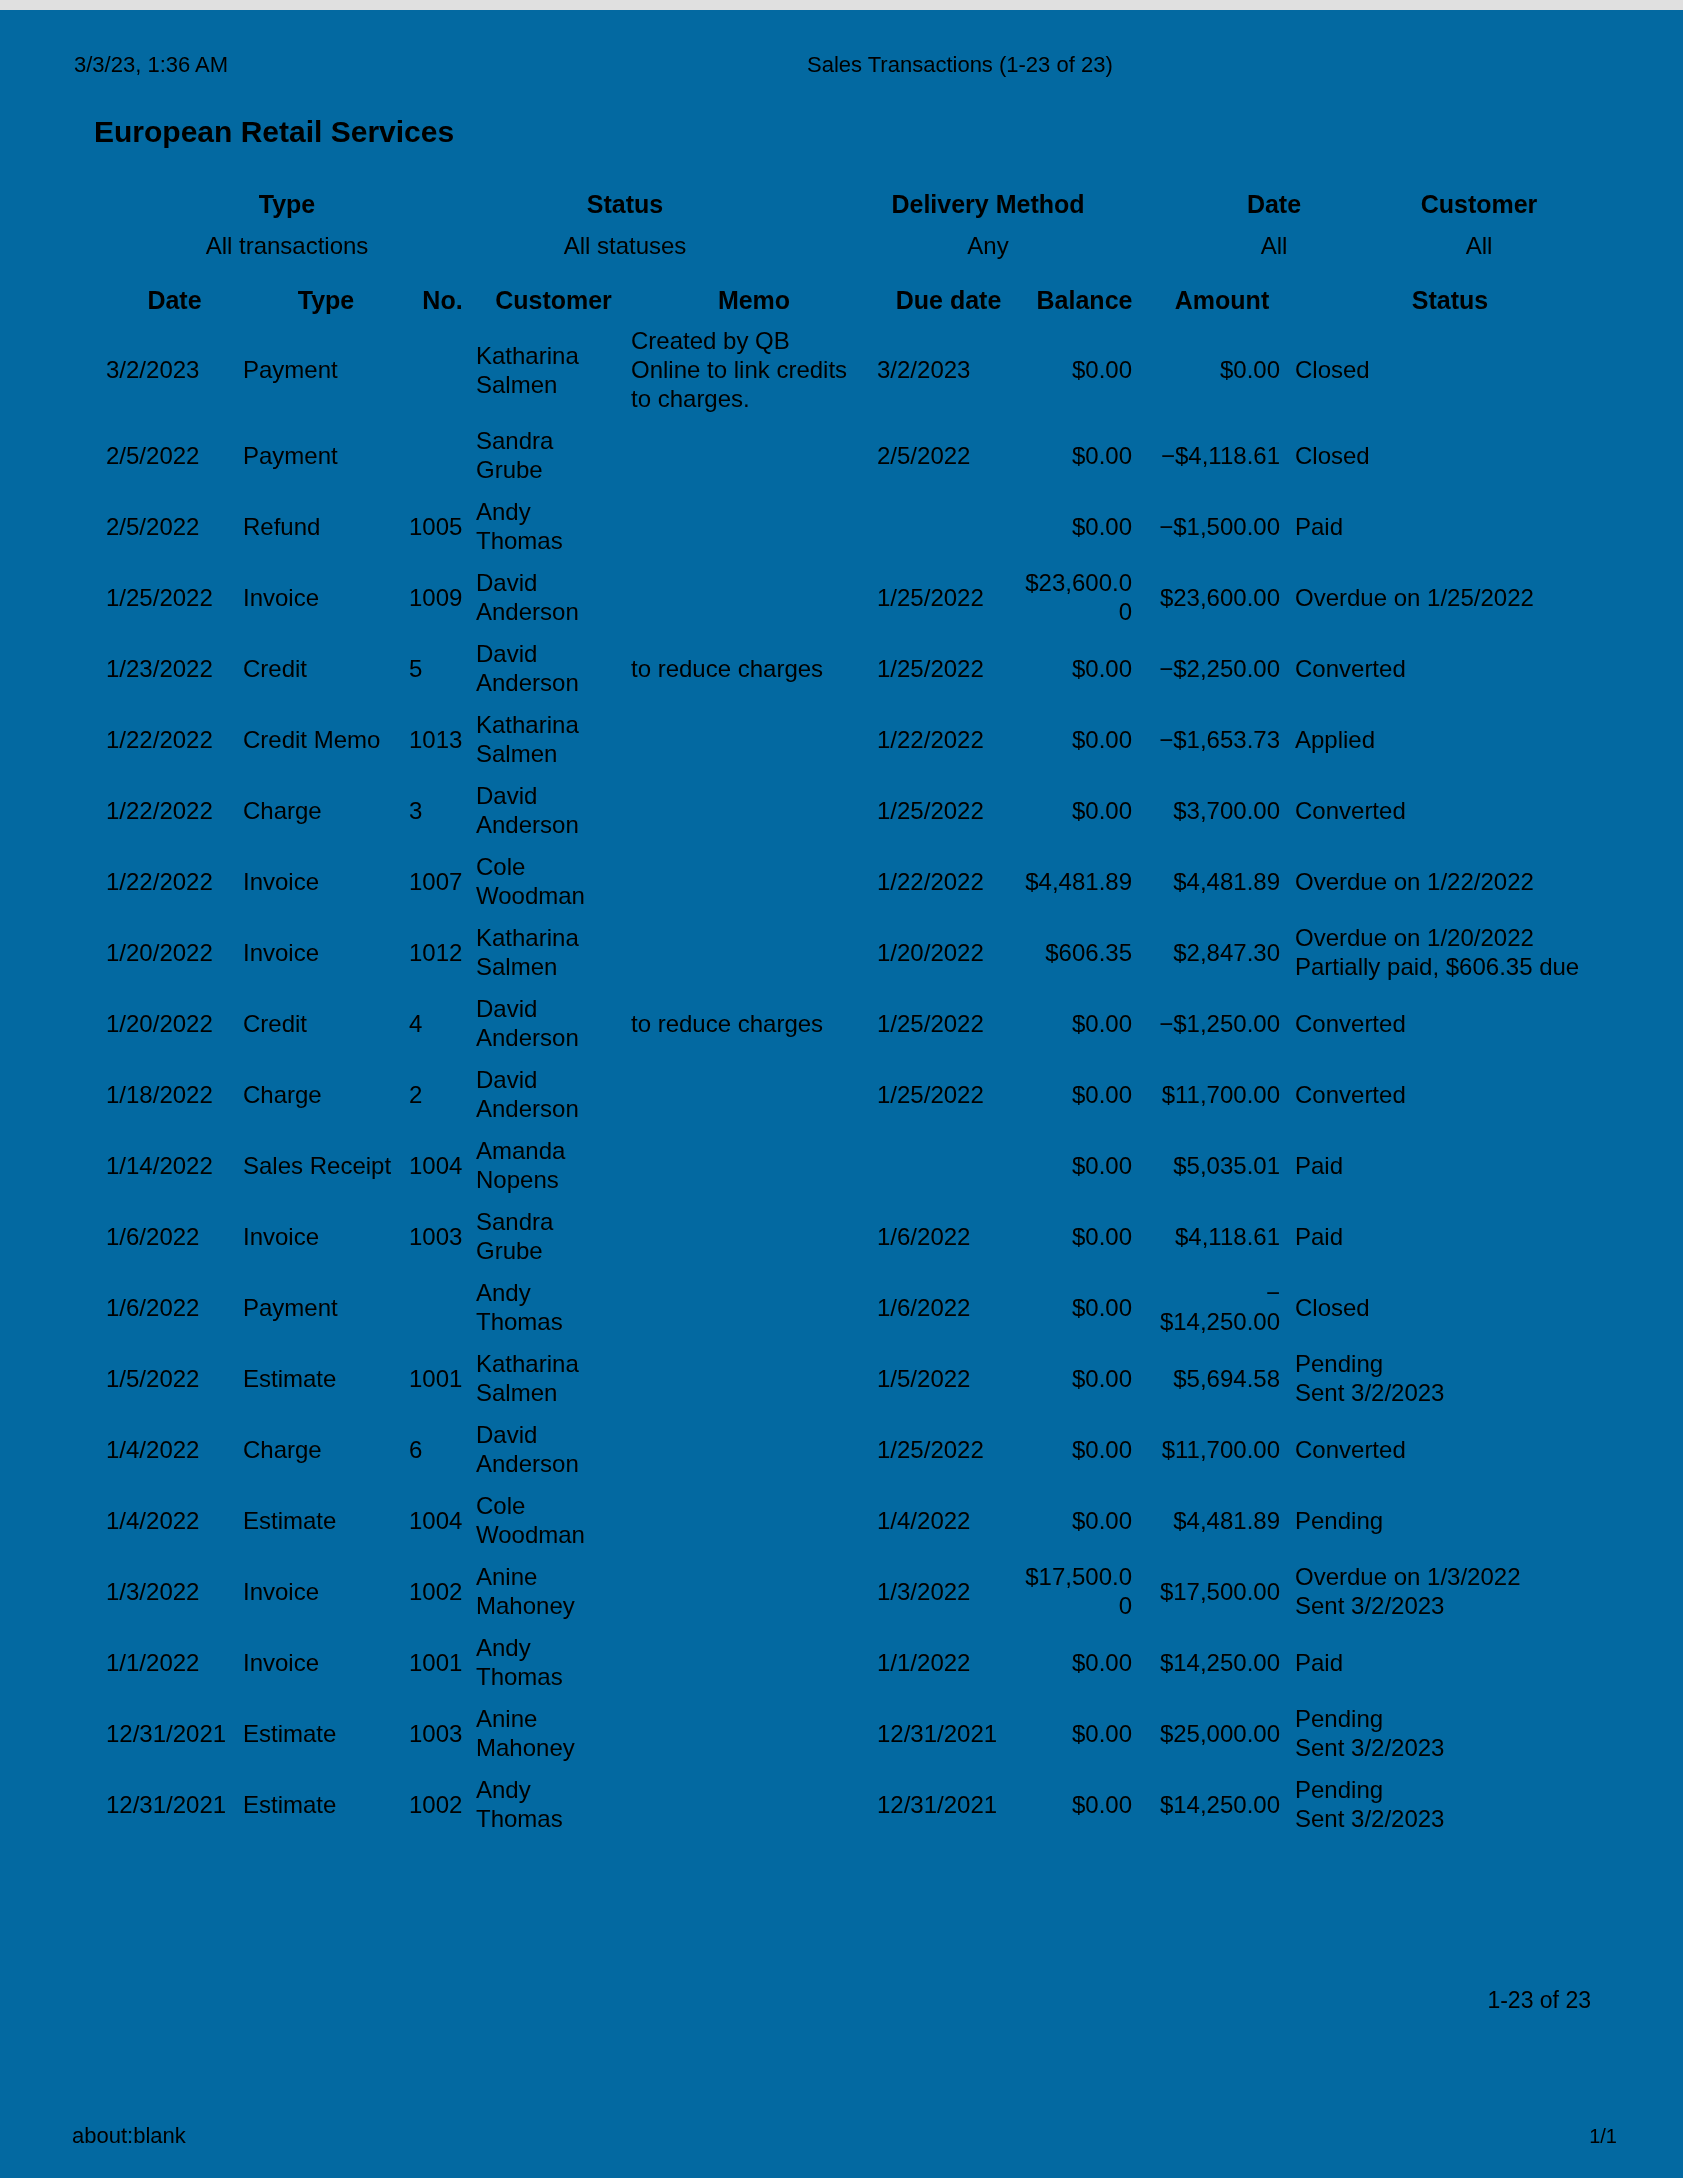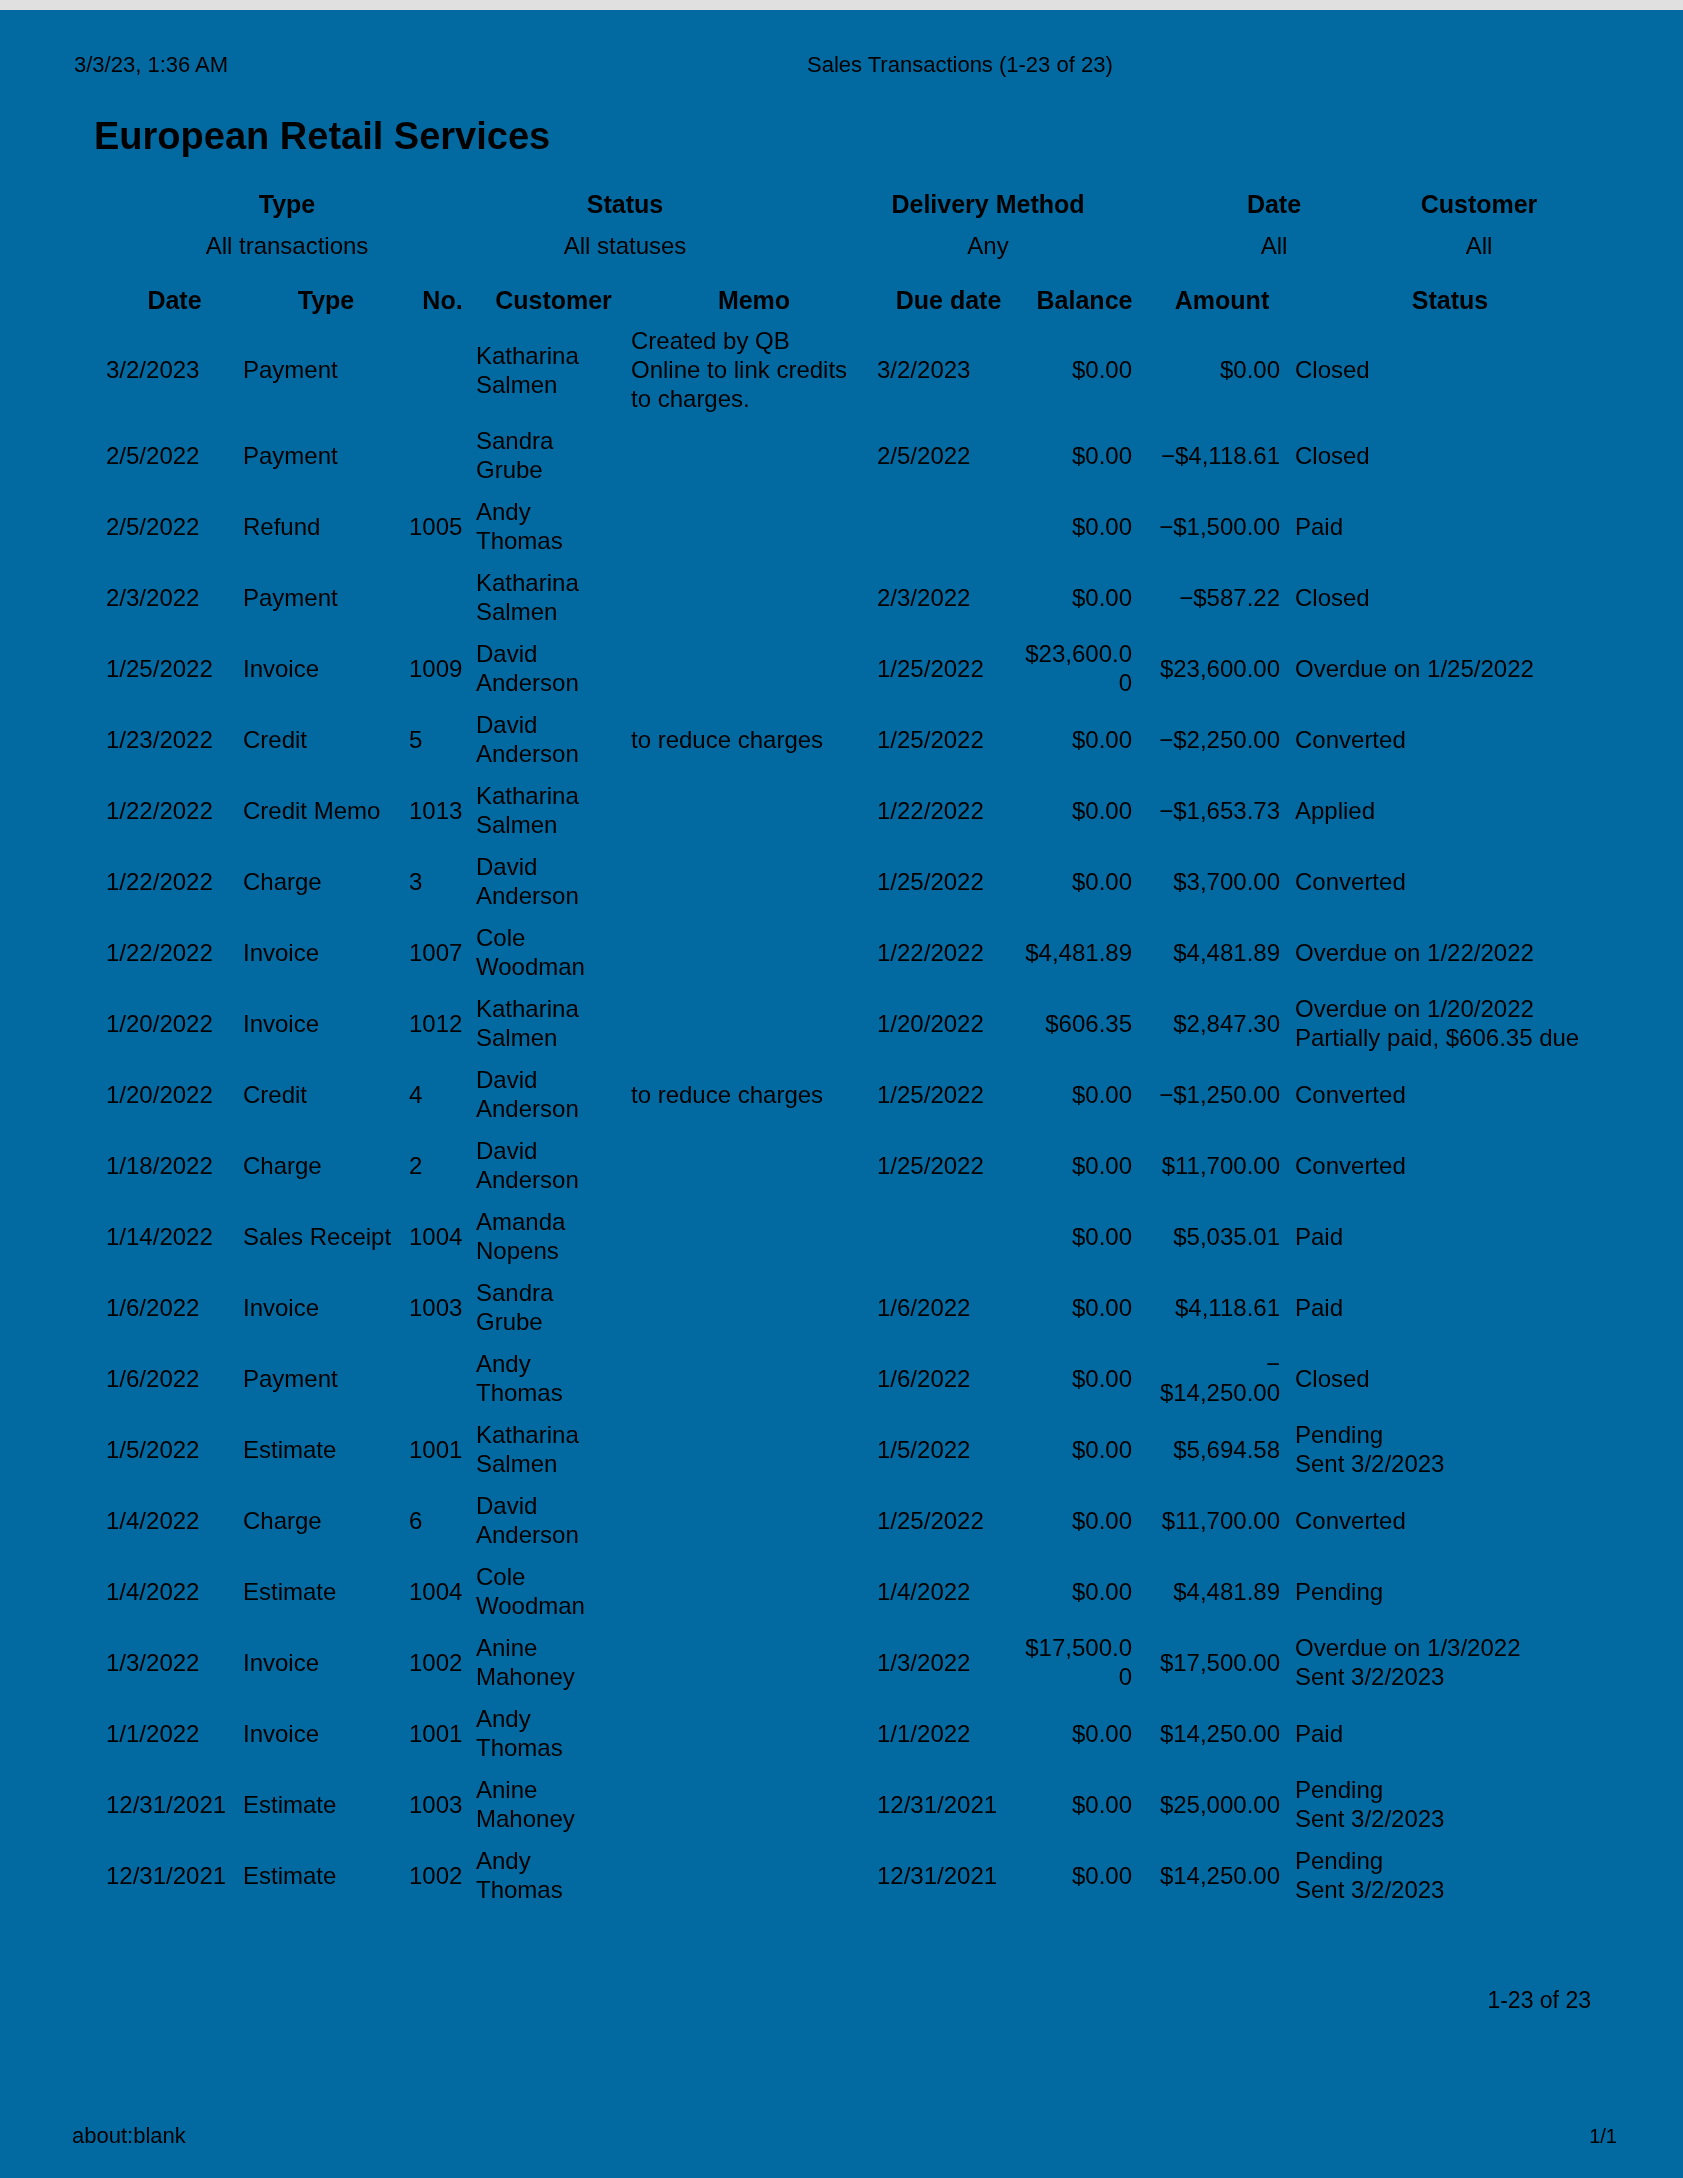--- a/index.html
+++ b/index.html
@@ -3,21 +3,21 @@
 <meta charset="utf-8">
 <style>
   html,body { margin:0; padding:0; background:#e0e0e0; }
   .page {
     position:relative; width:1683px; height:2178px; background:#0369a1;
     font-family:"Liberation Sans", sans-serif; color:#000000;
     margin:10px auto; overflow:hidden;
   }
   .print-header-left { position:absolute; left:74px; top:42px; font-size:22px; line-height:26px; }
   .print-header-center { position:absolute; left:807px; top:42px; font-size:22px; line-height:26px; }
-  .report-title { position:absolute; left:94px; top:105px; margin:0; font-size:38px; font-weight:700; letter-spacing:0px; }
+  .report-title { position:absolute; left:94px; top:105px; margin:0; font-size:30px; font-weight:700; letter-spacing:0px; }
   .filter { position:absolute; top:179px; transform:translateX(-50%); text-align:center; white-space:nowrap; }
   .filter-label { font-size:25px; font-weight:700; line-height:30px; }
   .filter-value { font-size:24px; line-height:30px; margin-top:12px; }
   .tx-table {
     position:absolute; left:106px; top:273px; width:1498px;
     border-collapse:collapse; table-layout:fixed; font-size:24px;
   }
   .tx-table th {
     font-size:25px; font-weight:700; text-align:center; vertical-align:top;
     line-height:34px; padding:0 0 3px 0; white-space:nowrap;
@@ -123,32 +123,20 @@
           <td class="col-no">1005</td>
           <td class="col-customer">Andy
 Thomas</td>
           <td class="col-memo"></td>
           <td class="col-due_date"></td>
           <td class="col-balance">$0.00</td>
           <td class="col-amount">−$1,500.00</td>
           <td class="col-status">Paid</td>
         </tr>
         <tr>
-          <td class="col-date">2/3/2022</td>
-          <td class="col-type">Payment</td>
-          <td class="col-no"></td>
-          <td class="col-customer">Katharina
-Salmen</td>
-          <td class="col-memo"></td>
-          <td class="col-due_date">2/3/2022</td>
-          <td class="col-balance">$0.00</td>
-          <td class="col-amount">−$587.22</td>
-          <td class="col-status">Closed</td>
-        </tr>
-        <tr>
           <td class="col-date">1/25/2022</td>
           <td class="col-type">Invoice</td>
           <td class="col-no">1009</td>
           <td class="col-customer">David
 Anderson</td>
           <td class="col-memo"></td>
           <td class="col-due_date">1/25/2022</td>
           <td class="col-balance">$23,600.00</td>
           <td class="col-amount">$23,600.00</td>
           <td class="col-status">Overdue on 1/25/2022</td>

